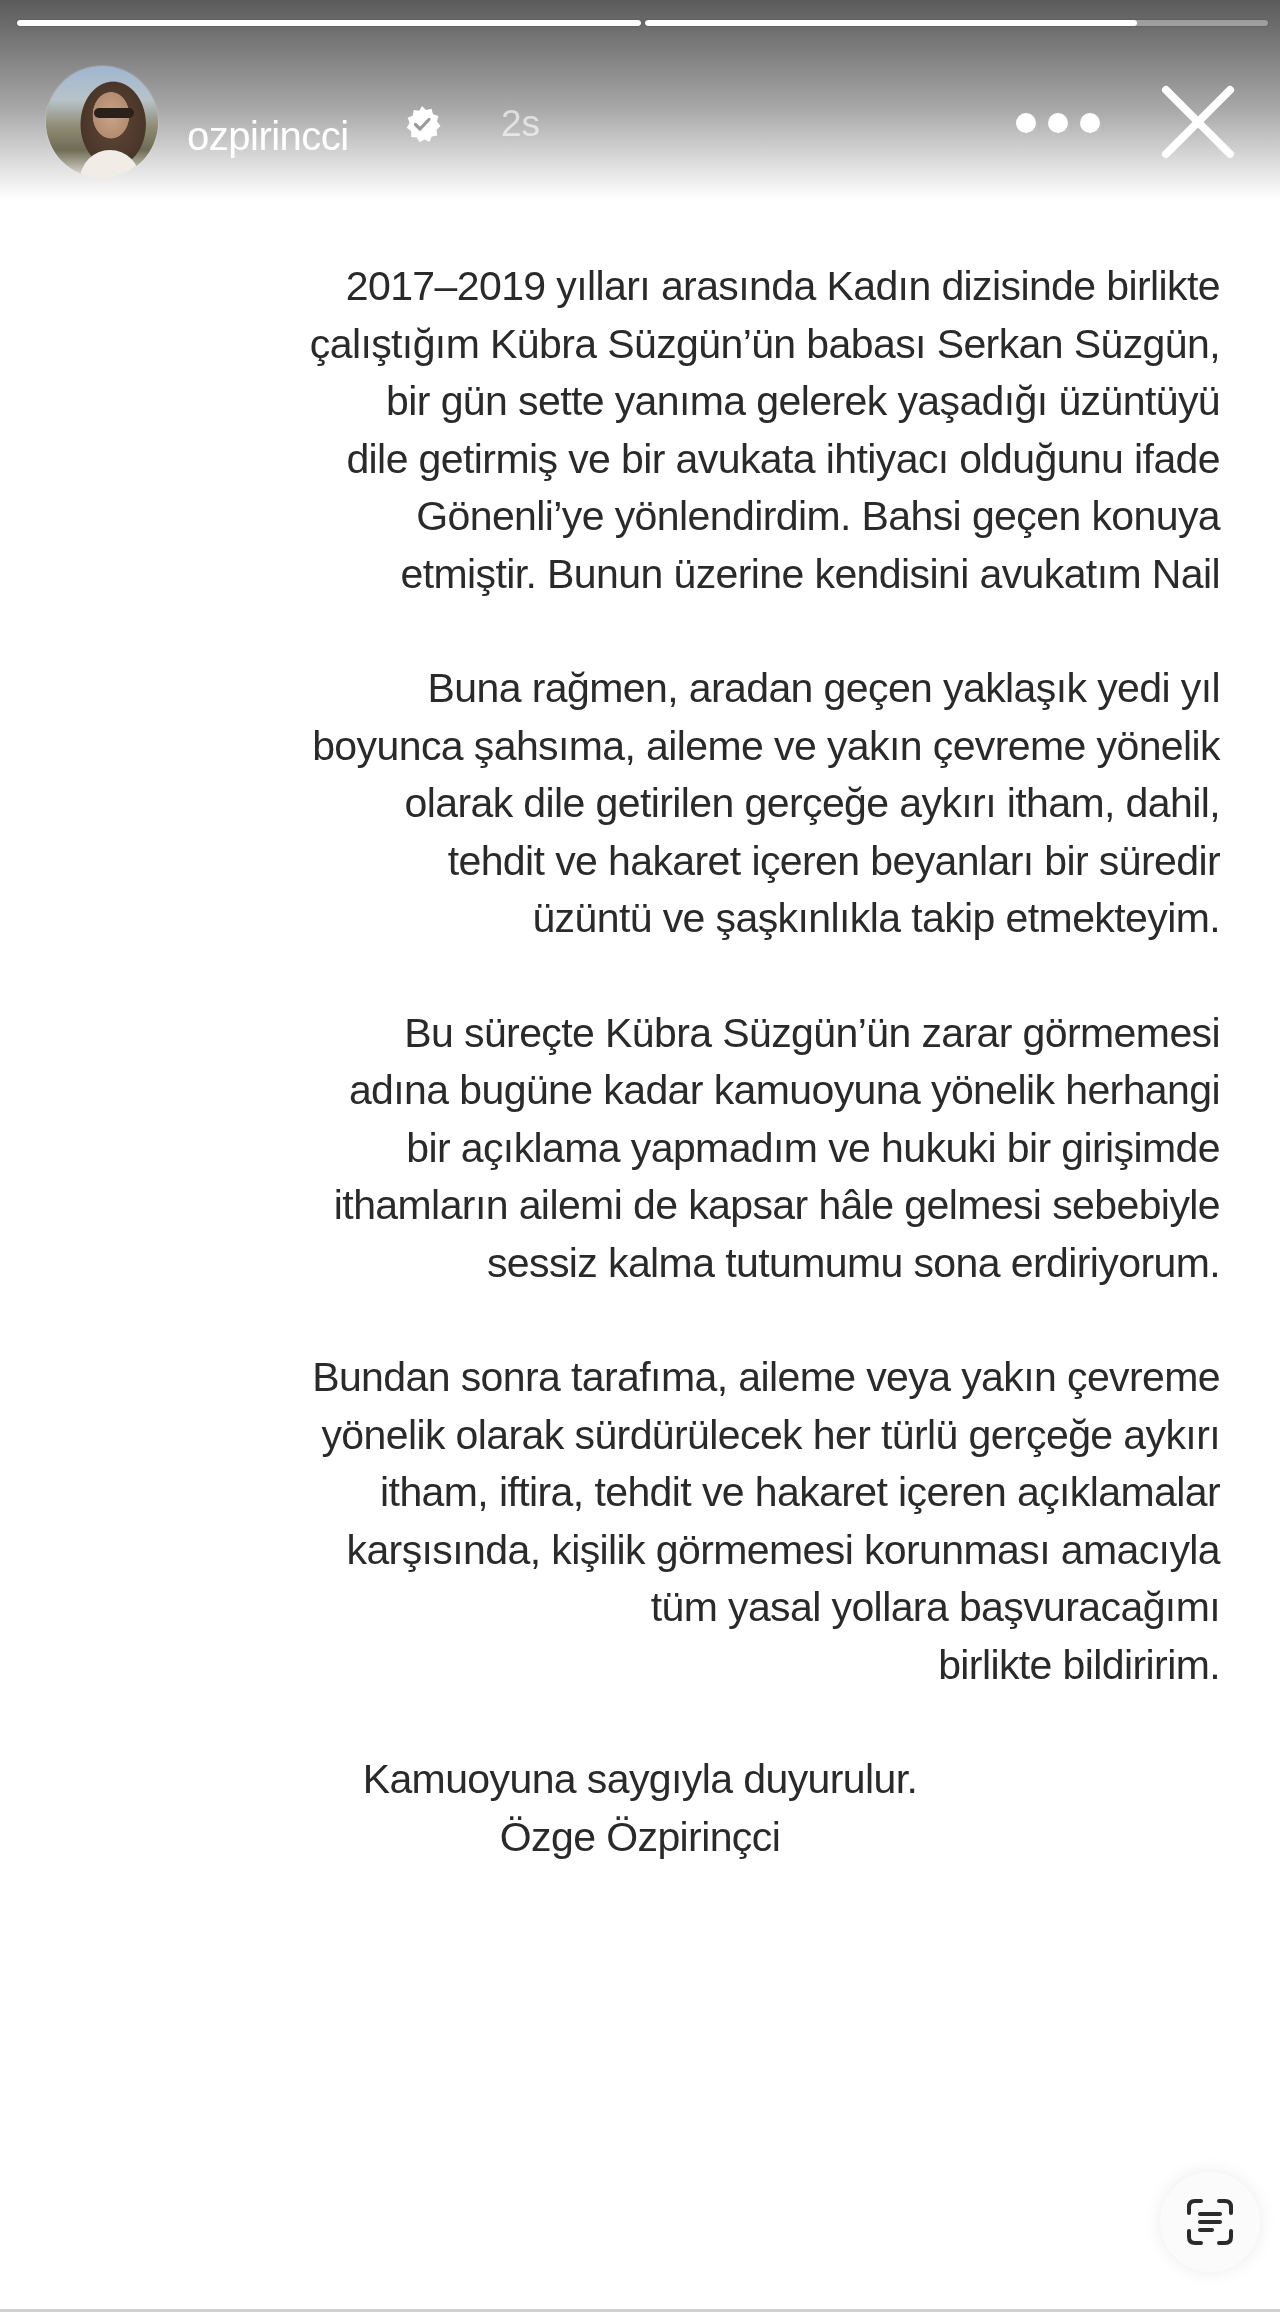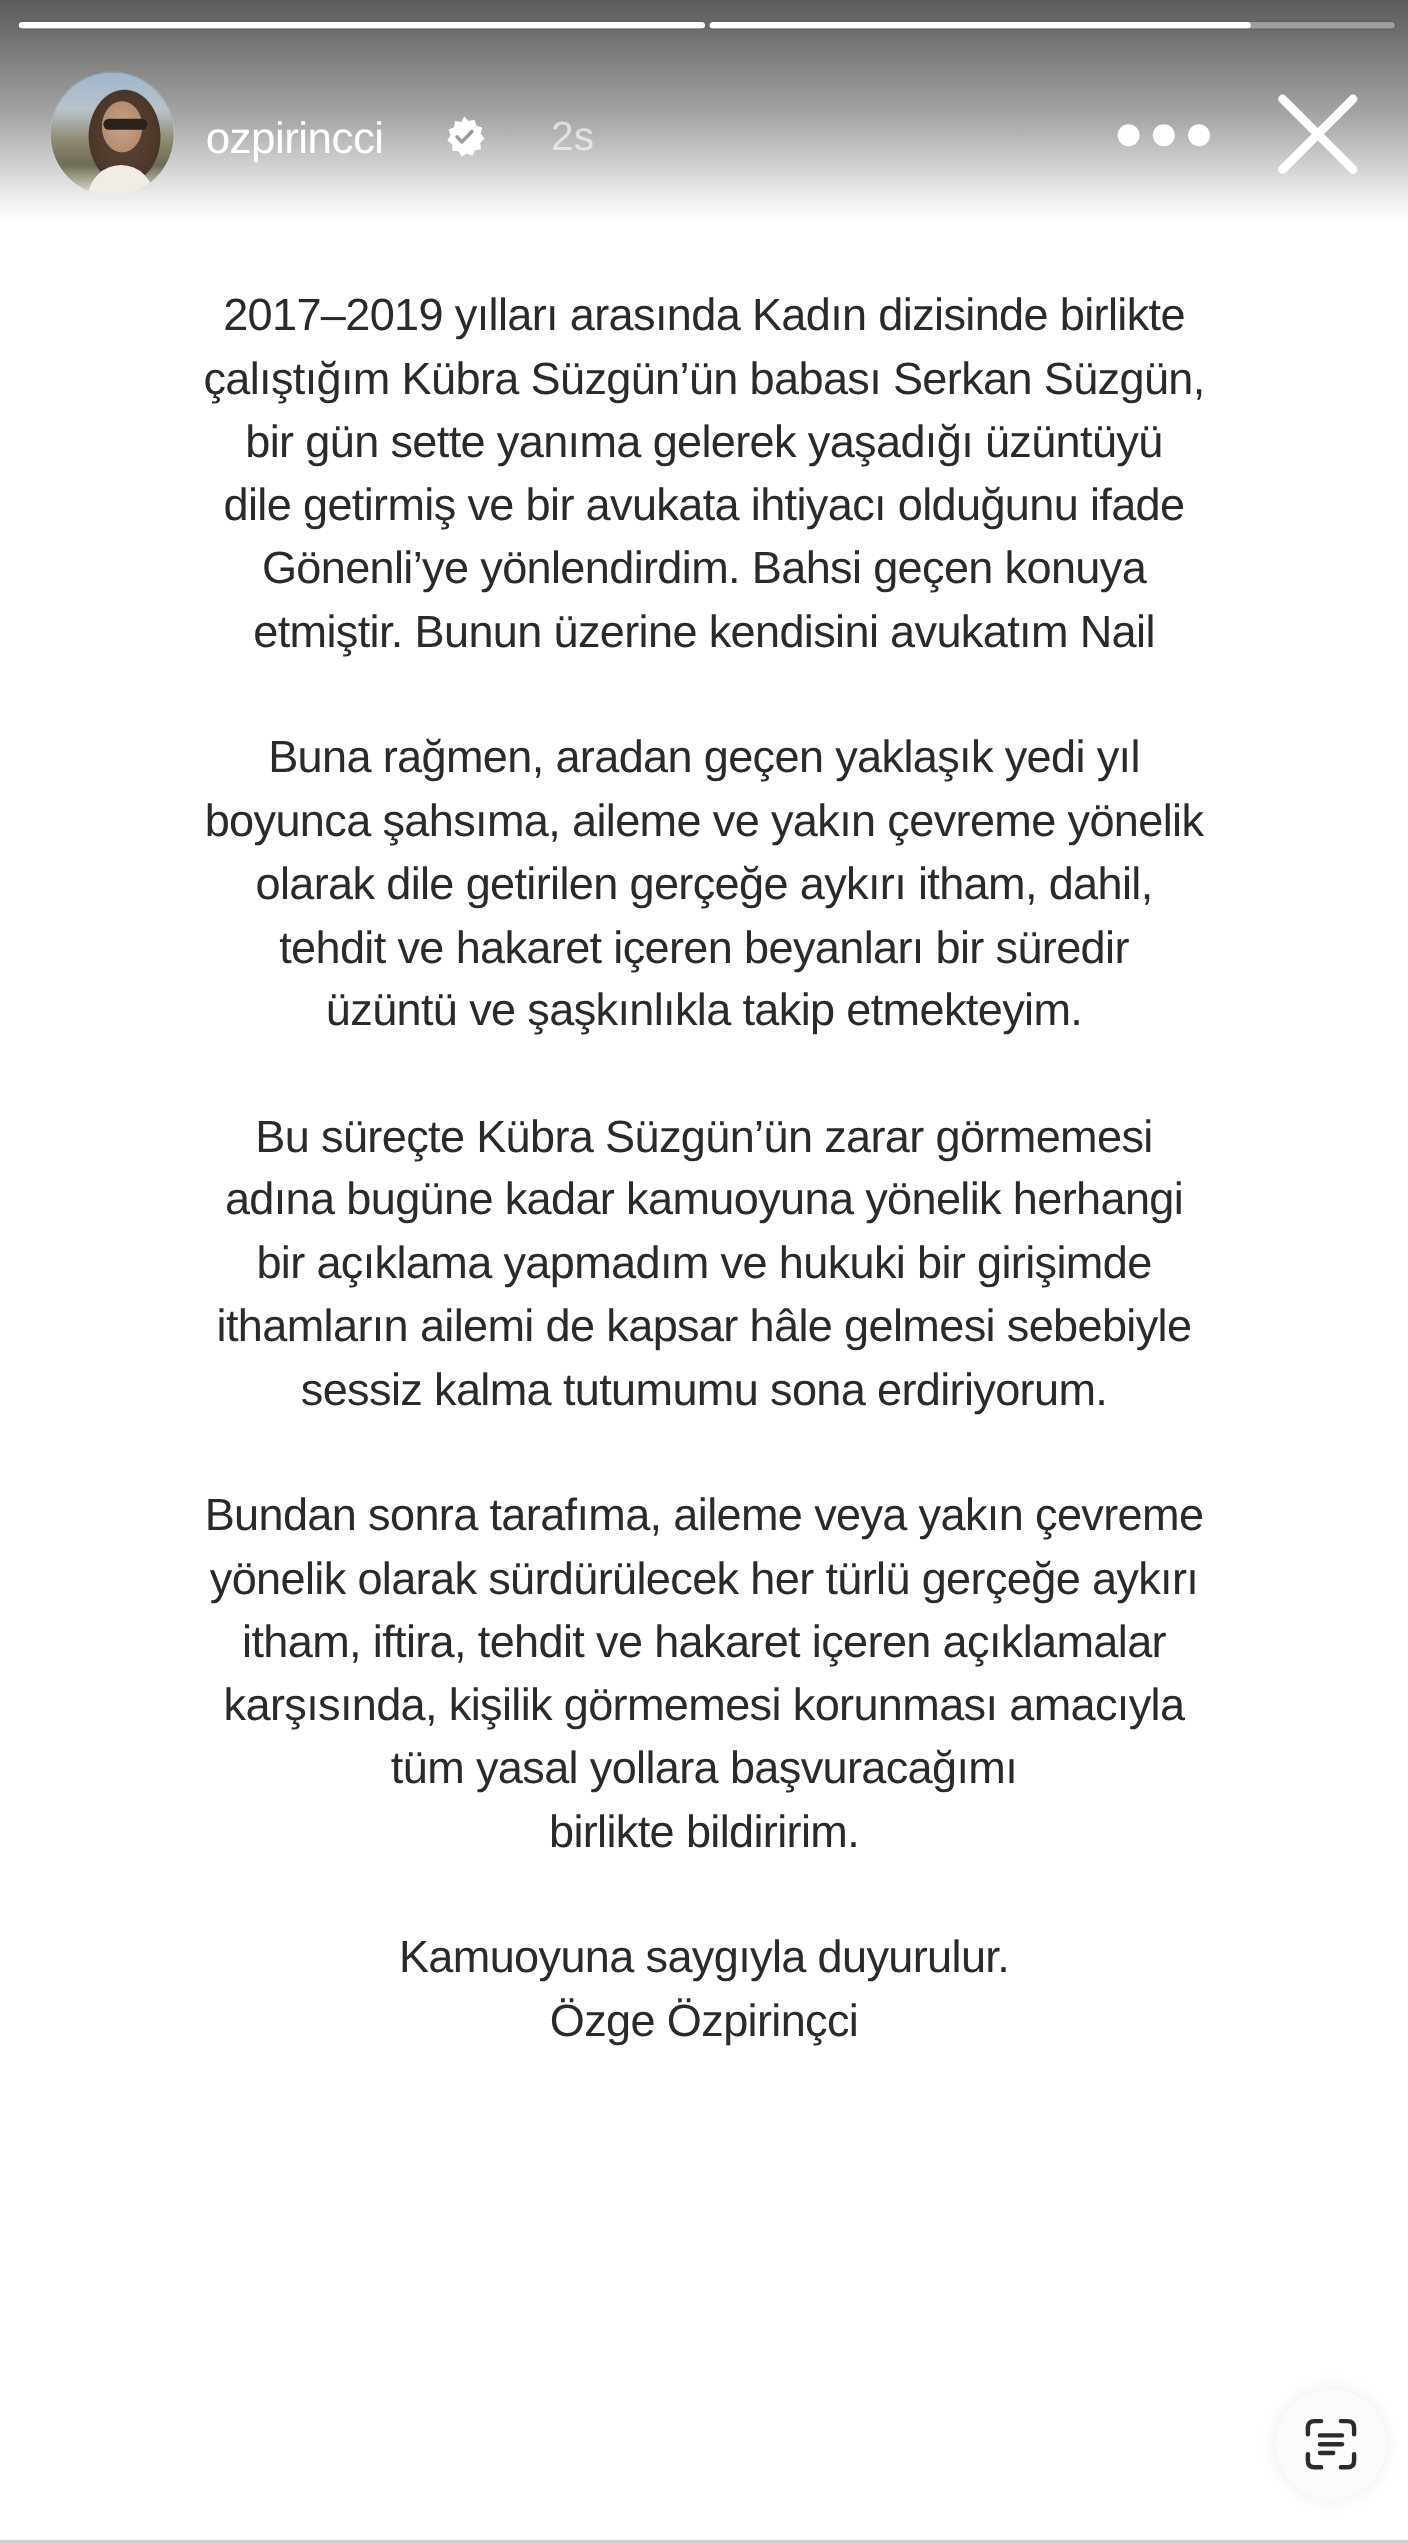--- a/index.html
+++ b/index.html
@@ -38,21 +38,21 @@
   }
   .avatar .shirt {
     position: absolute; left: 34px; bottom: -6px; width: 60px; height: 34px;
     background: #f1ede6; border-radius: 30px 30px 0 0;
   }
   .avatar .glasses {
     position: absolute; left: 48px; top: 42px; width: 40px; height: 10px;
     background: #2a211b; border-radius: 6px;
   }
   .username {
-    position: absolute; left: 187px; top: 40px; font-size: 40px; color: #ffffff;
+    position: absolute; left: 187px; top: 50px; font-size: 40px; color: #ffffff;
     letter-spacing: -0.5px; line-height: 48px; text-align: center;
   }
   .verified {
     position: absolute; left: 402px; top: 42px; width: 40px; height: 40px;
   }
   .timestamp {
     position: absolute; left: 501px; top: 38px; font-size: 37px; color: rgba(255,255,255,0.6);
     line-height: 48px;
   }
   .more-btn {
@@ -62,21 +62,21 @@
   .more-btn .dot { width: 20px; height: 20px; border-radius: 50%; background: #ffffff; }
   .close-btn {
     position: absolute; left: 1158px; top: 20px; width: 80px; height: 80px; cursor: pointer;
   }
 
   .content {
     position: absolute; left: 60px; top: 258px; width: 1160px;
     text-align: center; color: #2a2a2a;
     font-size: 41px; line-height: 57.5px; letter-spacing: -0.6px;
   }
-  .para { margin-bottom: 57px; }
+  .para { margin-bottom: 57px; text-align: right; }
   .para .line { display: block; white-space: nowrap; }
   .signoff .line { display: block; white-space: nowrap; }
 
   .livetext-btn {
     position: absolute; left: 1160px; top: 2172px; width: 100px; height: 100px;
     border-radius: 50%; background: #fbfbfb;
     box-shadow: 0 0 18px rgba(0,0,0,0.08);
     display: flex; align-items: center; justify-content: center; cursor: pointer;
   }
   .bottom-line {

